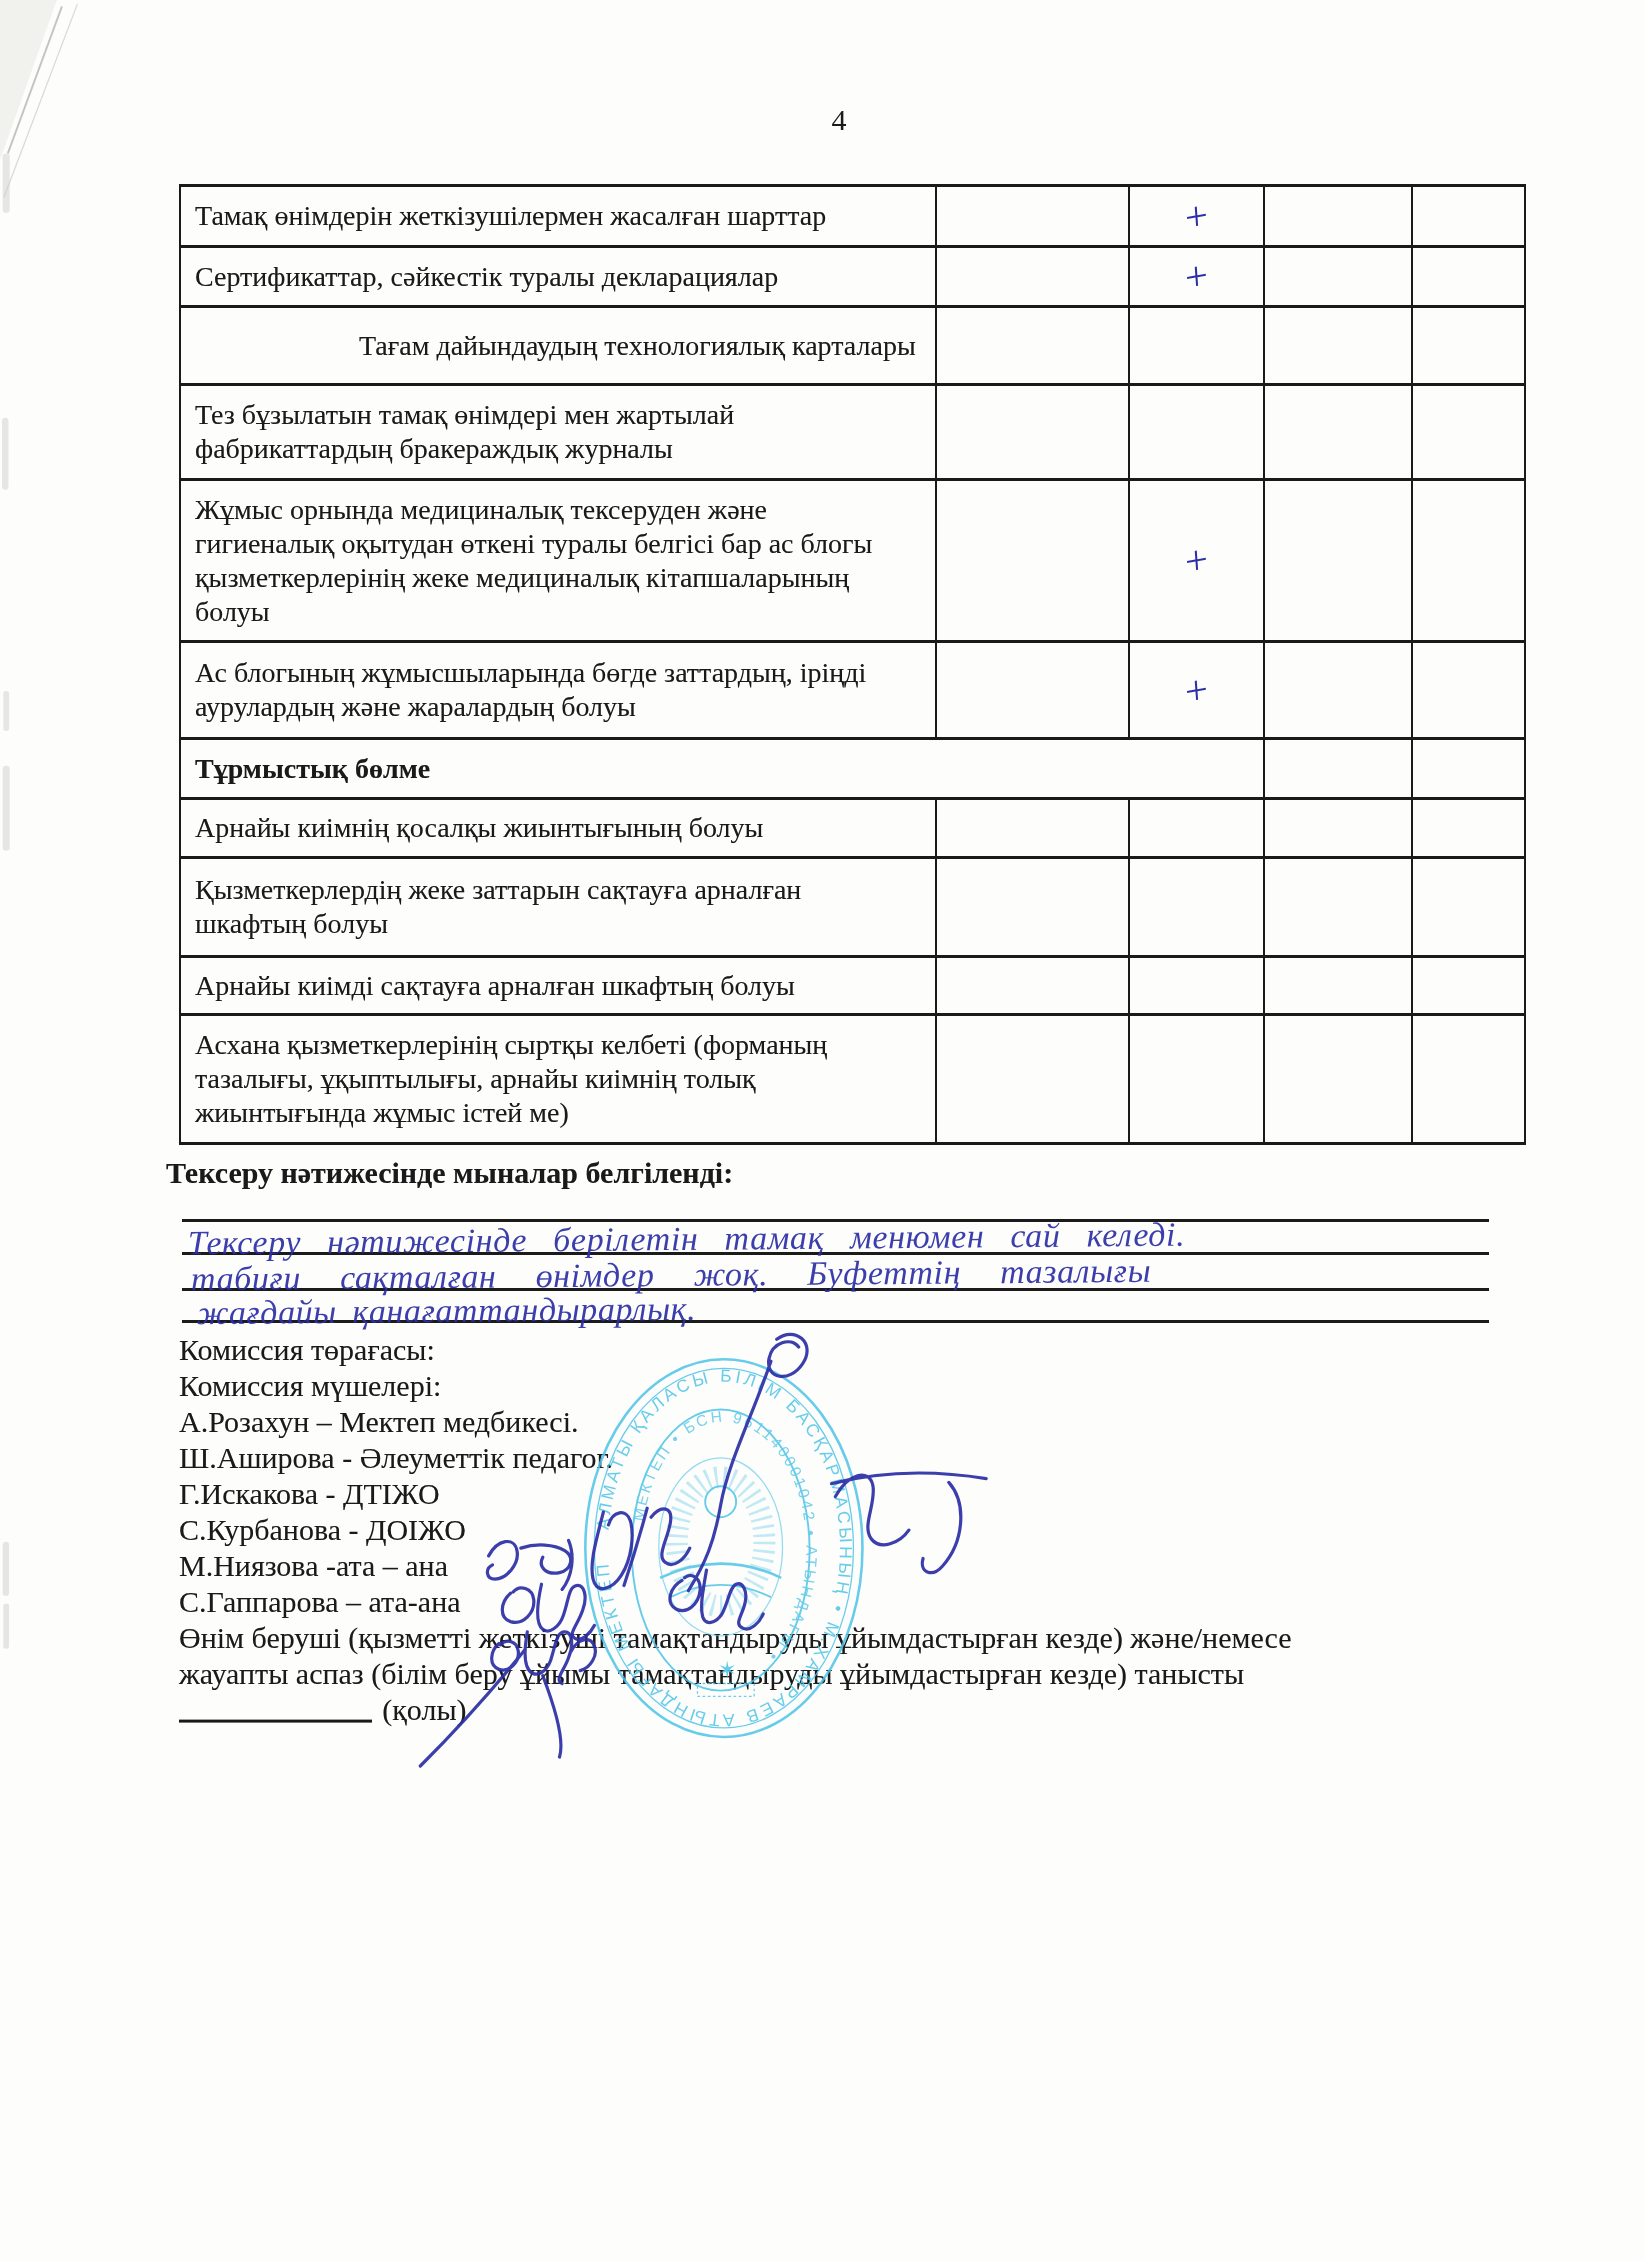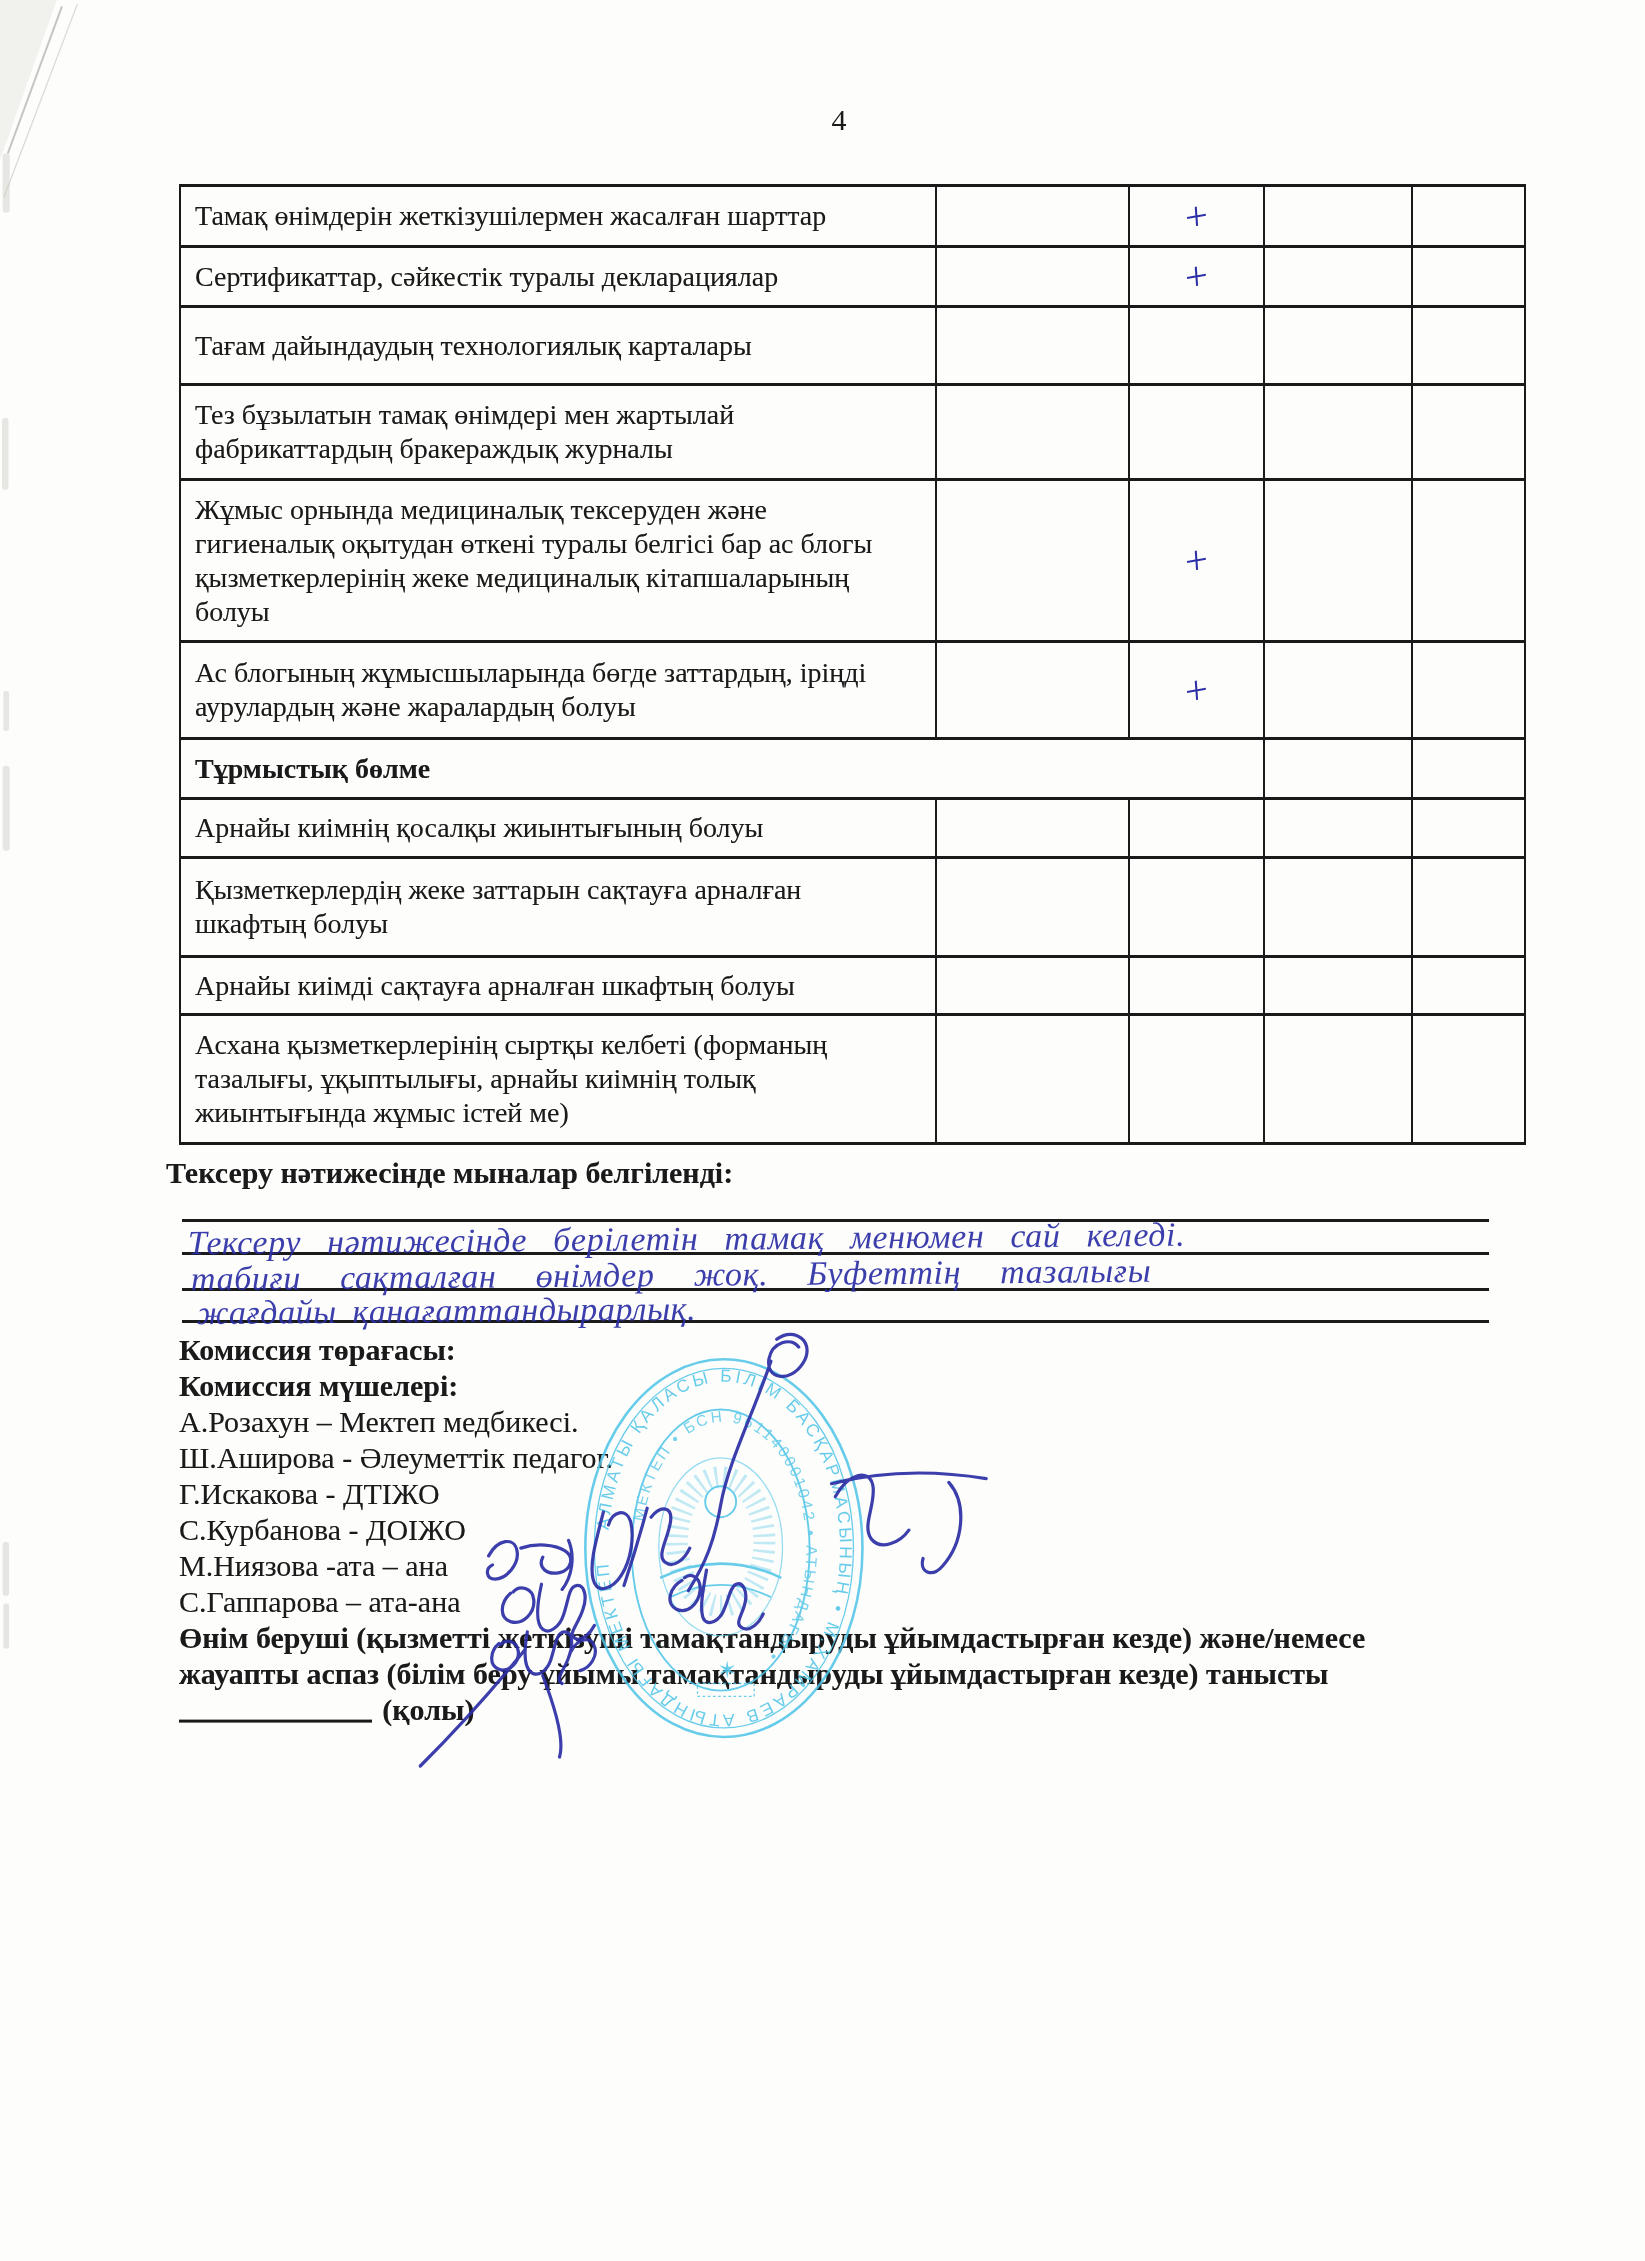--- a/index.html
+++ b/index.html
@@ -28,21 +28,21 @@
   
   .results-heading{position:absolute;left:166px;top:1156px;font-size:30px;font-weight:bold;text-shadow:0 0 0.6px rgba(20,20,20,.35);}
   .ruled-line{position:absolute;left:182px;width:1307px;height:2.6px;background:#1b1b1b;}
   .hw{
     position:absolute;color:var(--ink,#2c2fa5);font-style:italic;font-size:34px;line-height:1;
     white-space:nowrap;transform:rotate(-0.5deg);letter-spacing:0.6px;opacity:.92;
   }
   
   .text-block{position:absolute;left:179px;top:1332px;font-size:30px;line-height:36px;}
   .text-block .line{white-space:nowrap;text-shadow:0 0 0.6px rgba(20,20,20,.35);}
-  .text-block .bold{font-weight:bold;}
+  .text-block .bold{font-weight:normal;}
   .blank-line{
     display:inline-block;height:19.3px;border-bottom:2.6px solid var(--border,#1a1a1a);
     margin-left:7.7px;transform:translateY(2.6px);
   }
   .pre-blank{
     display:inline-block;height:19.3px;border-bottom:3.2px solid var(--border,#1a1a1a);
     margin-right:10.3px;transform:translateY(2.6px);
   }
   .overlay{position:absolute;left:0;top:0;pointer-events:none;}
   .stamp-text{font-family:"Liberation Sans","DejaVu Sans",sans-serif;}
@@ -70,21 +70,21 @@
           <td class="cell"></td>
           <td class="cell"></td>
         </tr>
         <tr style="height: 60px;">
           <td class="label">Сертификаттар, сәйкестік туралы декларациялар</td>
           <td class="cell"></td>
           <td class="cell"><span class="plus-mark">+</span></td>
           <td class="cell"></td>
           <td class="cell"></td>
         </tr>
-        <tr style="height: 78px;">
+        <tr style="height: 78px; text-align: right;">
           <td class="label">Тағам дайындаудың технологиялық карталары</td>
           <td class="cell"></td>
           <td class="cell"></td>
           <td class="cell"></td>
           <td class="cell"></td>
         </tr>
         <tr style="height: 95px;">
           <td class="label">Тез бұзылатын тамақ өнімдері мен жартылай
 фабрикаттардың бракераждық журналы</td>
           <td class="cell"></td>

